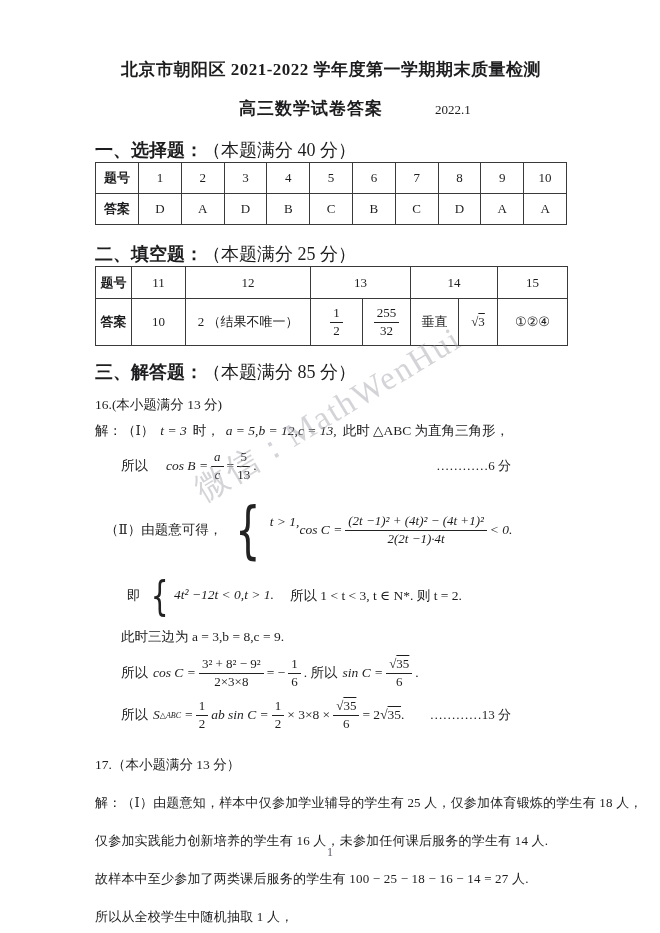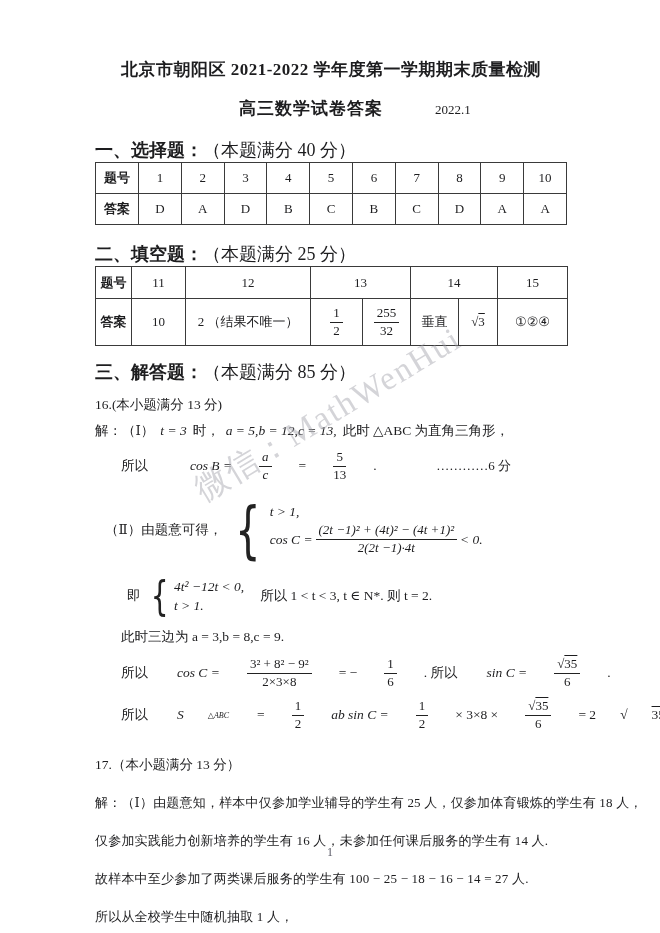--- a/index.html
+++ b/index.html
@@ -88,32 +88,32 @@
   .mi{font-style:italic;}
   .sub{font-size:8px;vertical-align:-4px;font-style:italic;}
   .ln{
     display:flex;
     align-items:center;
     font-size:13.5px;
     white-space:nowrap;
   }
   .ln > *{flex:0 0 auto;}
   .gap > * + *{margin-left:6px;}
-  .indent{padding-left:26px;gap:24px;}
+  .indent{padding-left:26px;}
   .score{margin-left:auto;margin-right:56px;font-size:13px;}
   .brace{
     font-family:"DejaVu Sans",sans-serif;
     font-weight:400;
     line-height:0.9;
     color:#222;
     margin:0 2px 0 6px;
   }
   .brace.big{font-size:62px;transform:scaleX(0.65);}
   .brace.small{font-size:40px;transform:scaleX(0.7);}
-  .syscol{display:flex;flex-direction:column;justify-content:center;}
+  .syscol{display:flex;justify-content:center;}
   .syscol .row1{margin-bottom:3px;}
   .qhead{margin-top:12px;font-size:13.5px;}
   .textln{
     margin-top:20px;
     font-size:13px;
     letter-spacing:0.2px;
     white-space:nowrap;
   }
   .pageno{
     position:absolute;

